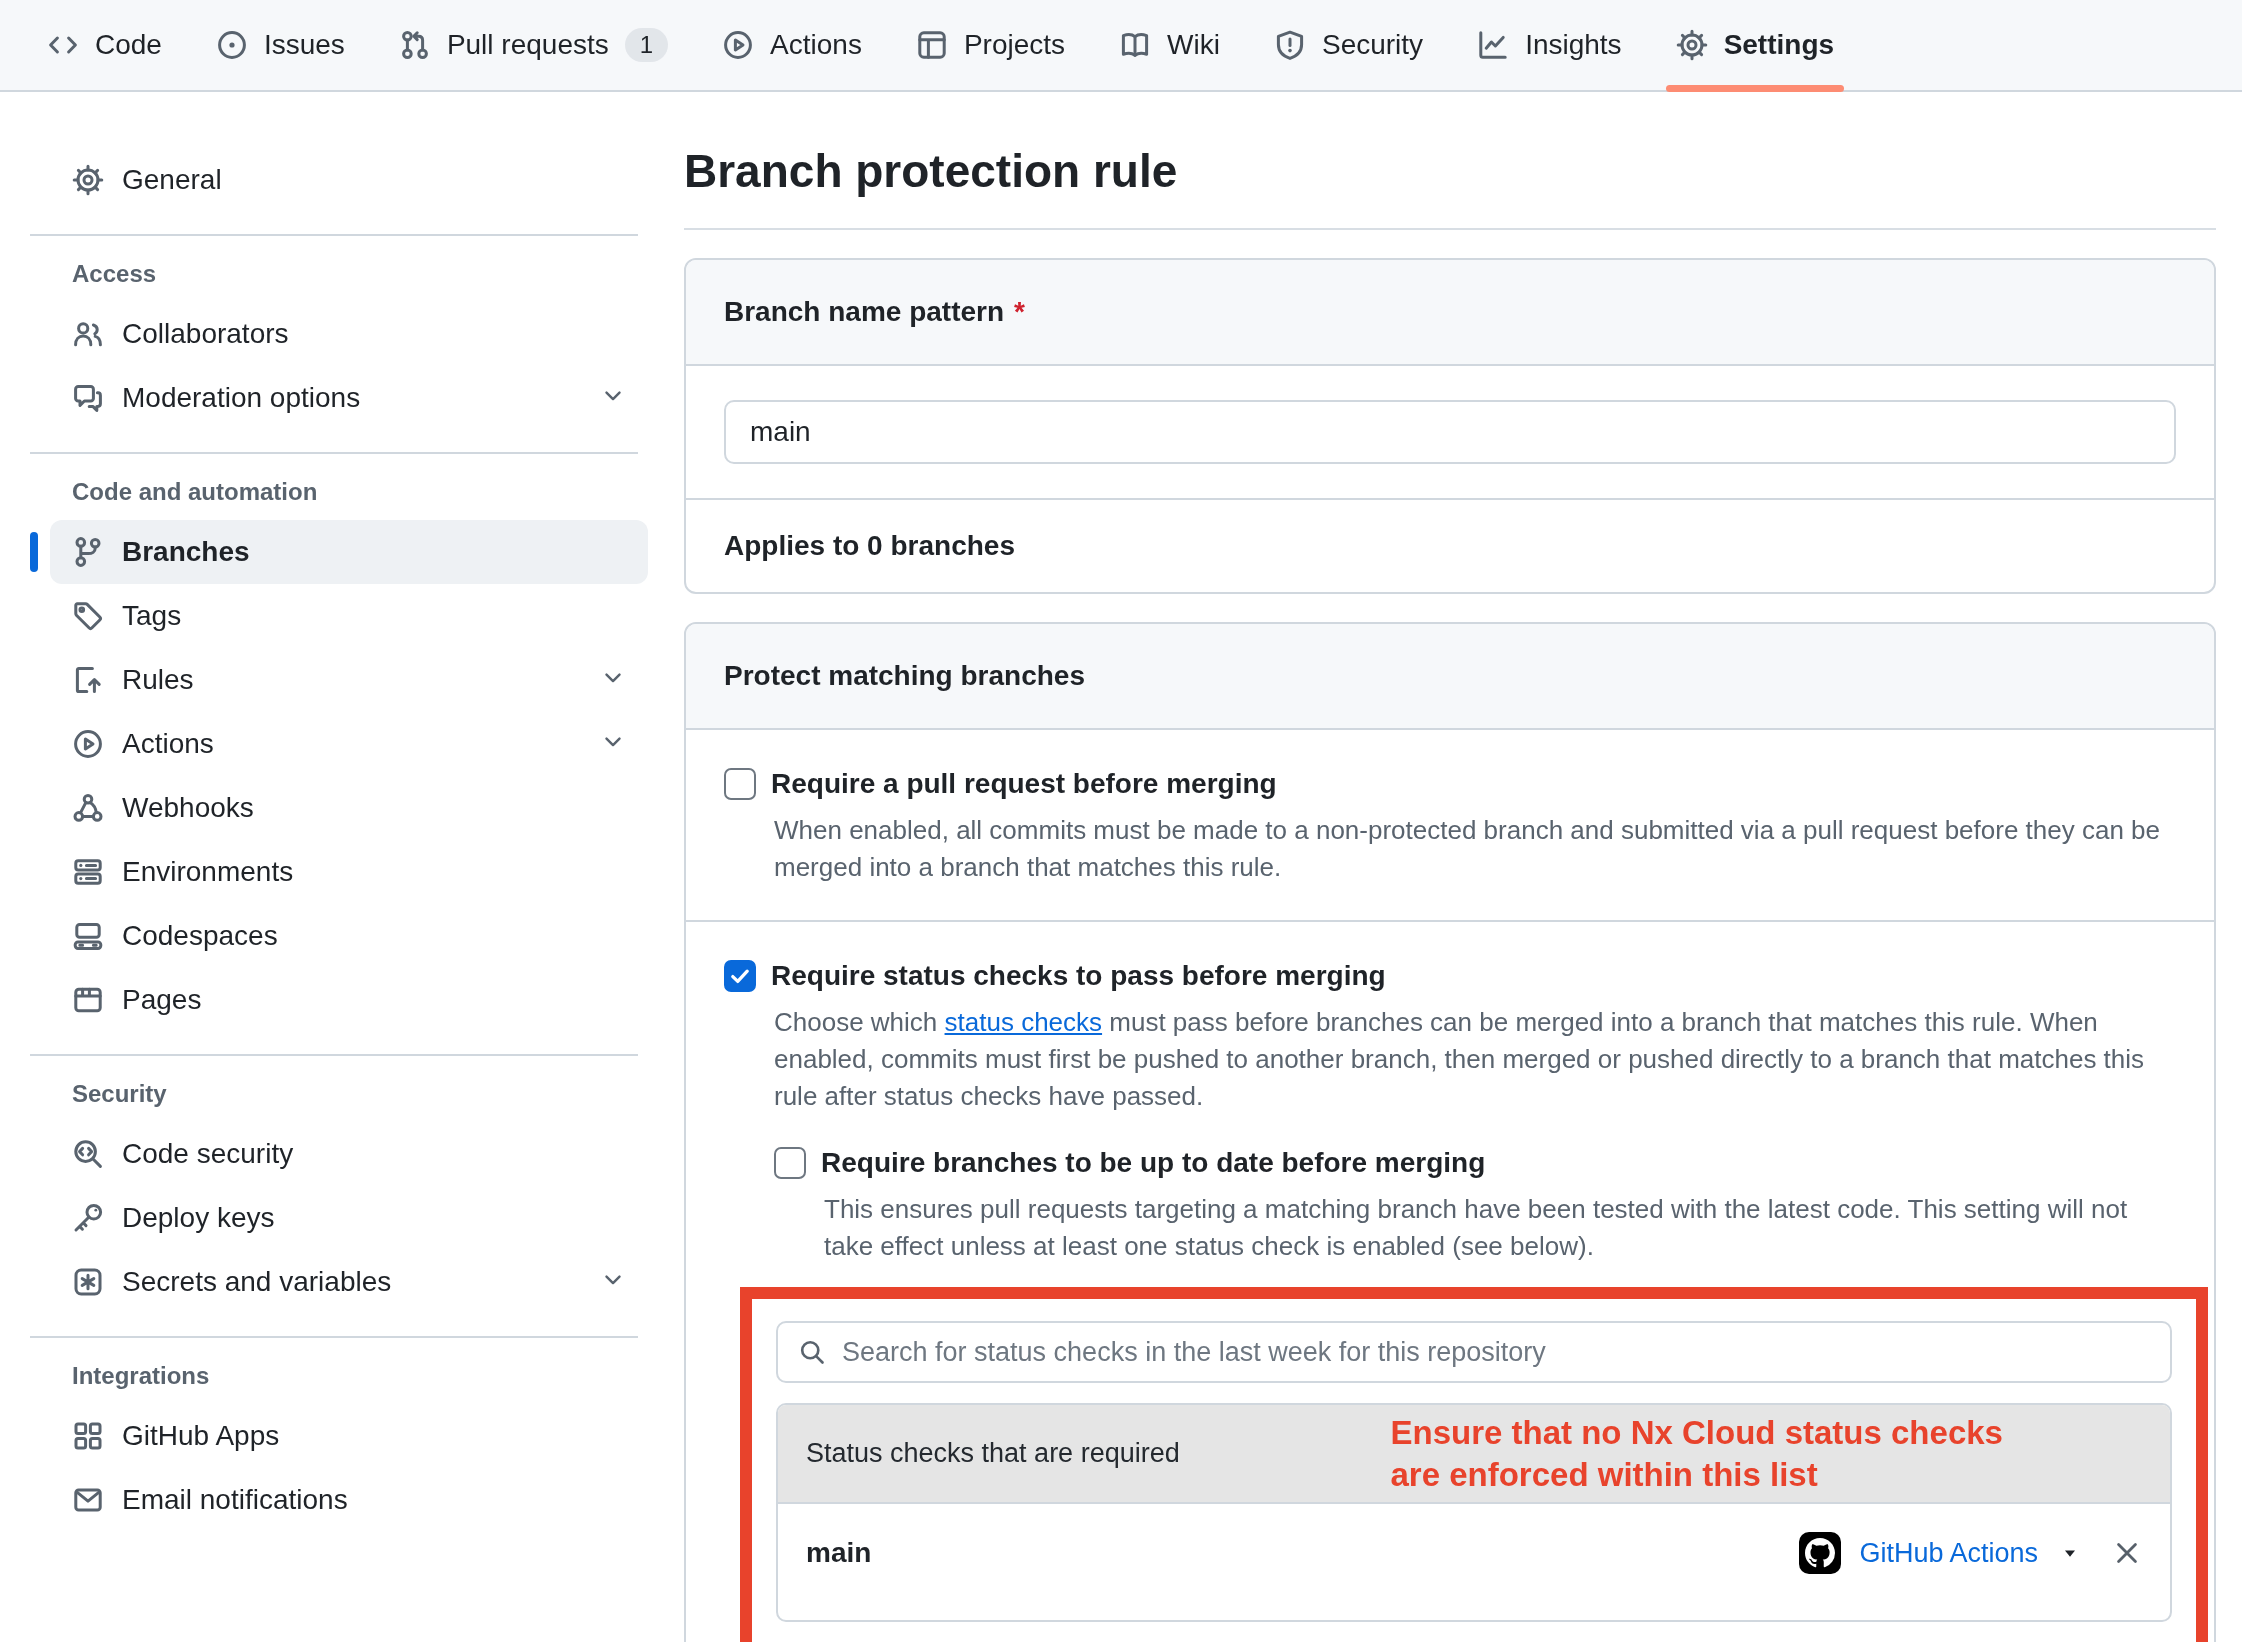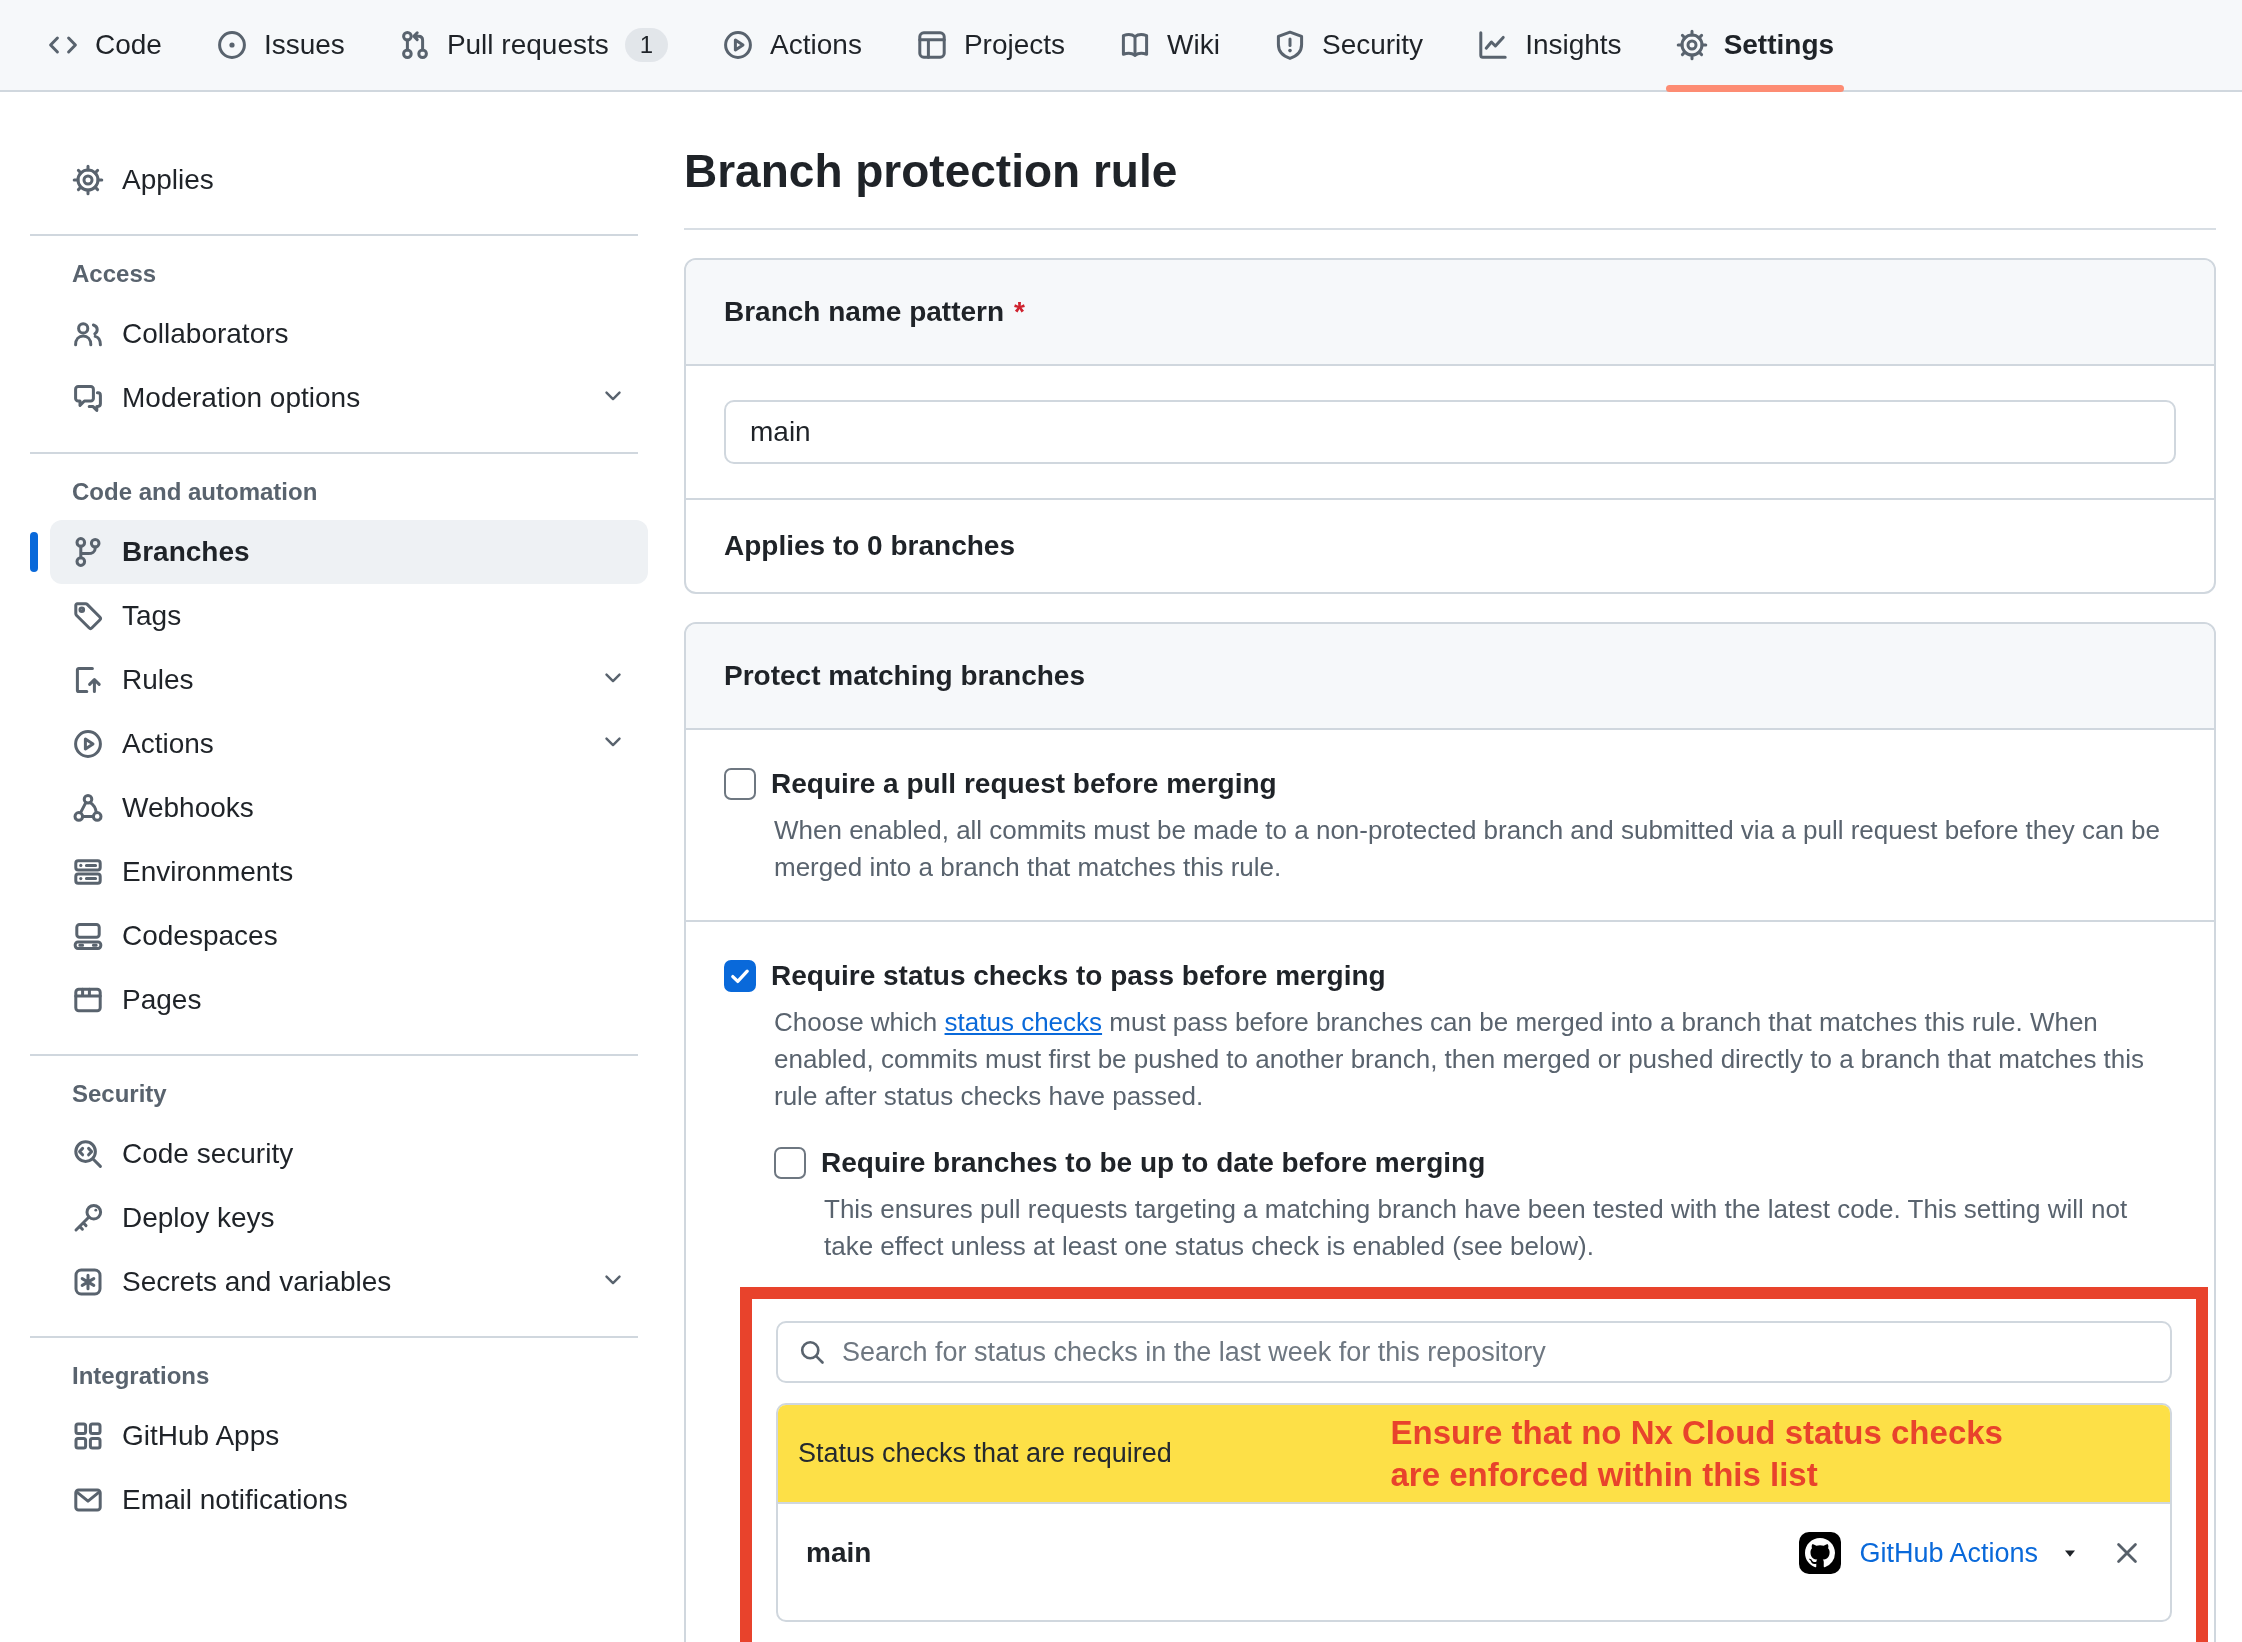--- a/index.html
+++ b/index.html
@@ -72,21 +72,21 @@
   
   .annot-box { margin:22px -32px 0 -34px; border:12px solid #e8432c; padding:22px 24px 24px 24px; }
   .search-field { height:62px; border:2px solid #d0d7de; border-radius:10px; background:#fff;
                   display:flex; align-items:center; gap:16px; padding:0 20px; }
   .search-field svg { width:28px; height:28px; color:#59636e; flex:none; }
   .search-field input { border:none; outline:none; flex:1; font-size:27px; color:#1f2328;
                   font-family:"Liberation Sans", sans-serif; background:transparent; }
   .search-field input::placeholder { color:#6e7781; opacity:1; }
 
   .checks-list { margin-top:20px; border:2px solid #d0d7de; border-radius:10px; overflow:hidden; background:#fff; }
-  .checks-header { background:#fde047; border-bottom:2px solid #d0d7de; padding:33px 20px;
+  .checks-header { background:#e5e5e5; border-bottom:2px solid #d0d7de; padding:33px 28px;
                   font-size:27px; color:#24292f; position:relative; }
   .annot-text { position:absolute; left:44%; right:1%; top:50%; transform:translateY(-50%);
                 color:#e8432c; font-weight:bold; font-size:33px; line-height:42px; }
   .annot-text span { display:block; }
   .check-row { padding:28px 28px 46px 28px; display:flex; align-items:center; }
   .check-name { font-size:28px; font-weight:600; }
   .check-right { margin-left:auto; display:flex; align-items:center; gap:18px; }
   .gh-mark { width:42px; height:42px; border-radius:10px; background:#000; display:flex;
              align-items:center; justify-content:center; flex:none; }
   .gh-mark svg { width:30px; height:30px; }
@@ -175,21 +175,21 @@
   <div class="layout">
 
   <aside class="sidebar">
 
     <div class="side-item">
       <svg class="stroke" viewBox="0 0 16 16">
             <circle cx="8" cy="8" r="5"></circle>
             <circle cx="8" cy="8" r="2"></circle>
             <path d="M13 8h1.9M11.5 11.5l1.3 1.3M8 13v1.9M4.5 11.5l-1.3 1.3M3 8H1.1M4.5 4.5 3.2 3.2M8 3V1.1M11.5 4.5l1.3-1.3"></path>
           </svg>
-      <span>Applies</span>
+      <span>General</span>
     </div>
 
     <hr class="side-divider">
     <div class="side-title">Access</div>
 
     <div class="side-item">
       <svg class="stroke" viewBox="0 0 16 16">
             <circle cx="5.6" cy="5.2" r="2.3"></circle>
             <path d="M1.8 13.4c0-2.8 1.7-4.4 3.8-4.4s3.8 1.6 3.8 4.4"></path>
             <path d="M10.7 3.5c1.1.3 1.9 1.2 1.9 2.3 0 .9-.5 1.7-1.2 2.1"></path>

